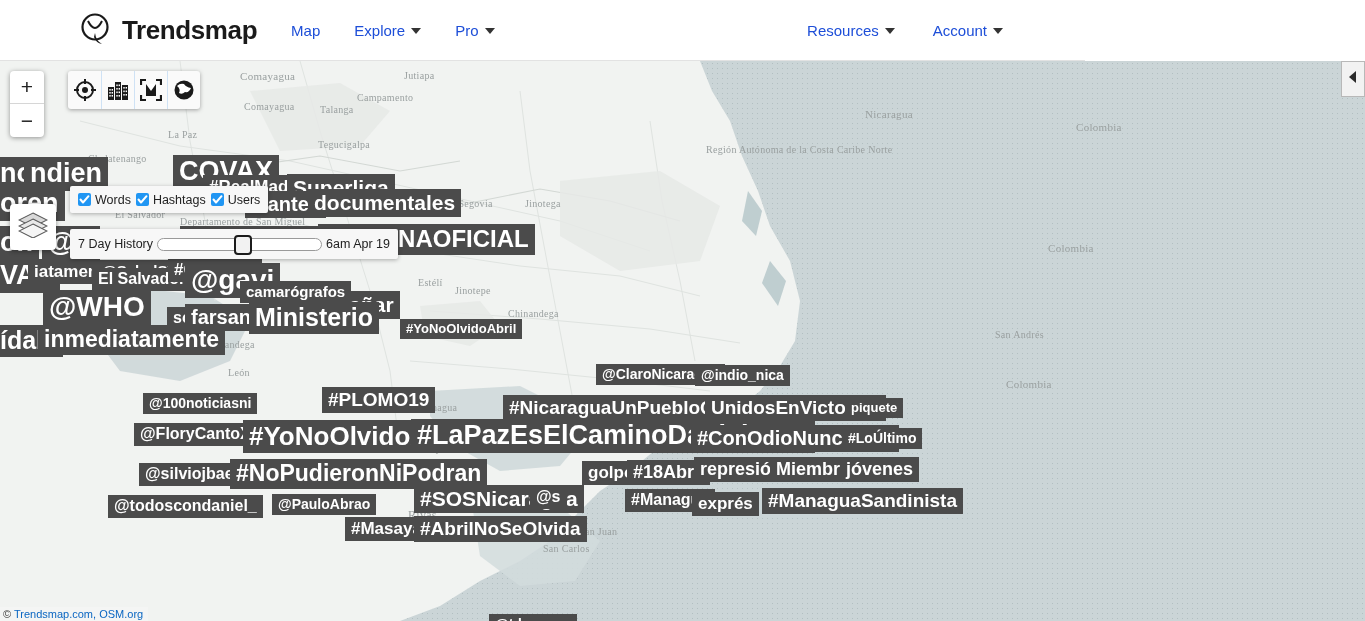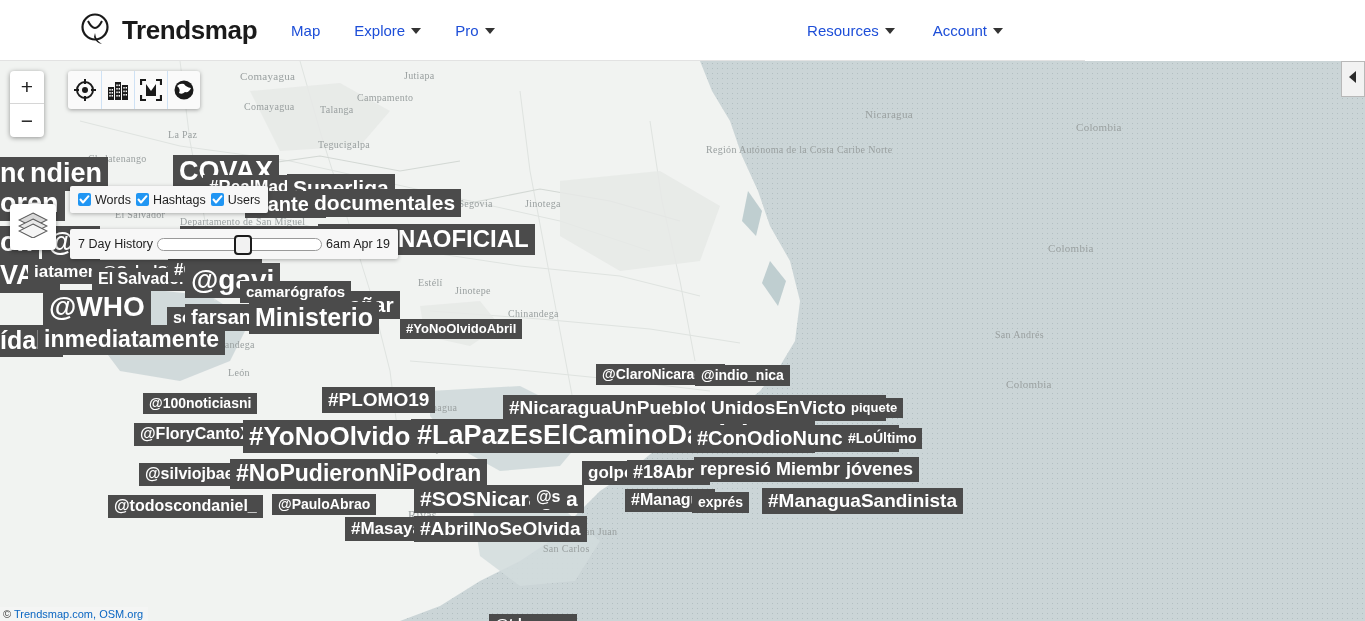--- a/index.html
+++ b/index.html
@@ -388,21 +388,21 @@
         <div class="wc" style="left: 582px; top: 400px; font-size: 17px; font-weight: 600;">golpe</div>
         <div class="wc" style="left: 627px; top: 399px; font-size: 18px; font-weight: 700;">#18Abril</div>
         <div class="wc" style="left: 694px; top: 396px; font-size: 18px; font-weight: 600;">represión</div>
         <div class="wc" style="left: 770px; top: 396px; font-size: 18px; font-weight: 600;">Miembros</div>
         <div class="wc" style="left: 840px; top: 396px; font-size: 18px; font-weight: 600;">jóvenes</div>
         <div class="wc" style="left: 108px; top: 434px; font-size: 16px; font-weight: 600;">@todoscondaniel_</div>
         <div class="wc" style="left: 228px; top: 433px; font-size: 14px; font-weight: 600; margin-left: 44px;">@PauloAbrao</div>
         <div class="wc" style="left: 414px; top: 424px; font-size: 21px; font-weight: 700;">#SOSNicaragua</div>
         <div class="wc" style="left: 530px; top: 425px; font-size: 16px; font-weight: 600;">@s</div>
         <div class="wc" style="left: 625px; top: 428px; font-size: 16px; font-weight: 700;">#Managua</div>
-        <div class="wc" style="left: 692px; top: 431px; font-size: 14px; font-weight: 600;">exprés</div>
+        <div class="wc" style="left: 692px; top: 431px; font-size: 17px; font-weight: 600;">exprés</div>
         <div class="wc" style="left: 762px; top: 427px; font-size: 19px; font-weight: 700;">#ManaguaSandinista</div>
         <div class="wc" style="left: 345px; top: 456px; font-size: 17px; font-weight: 700;">#Masaya</div>
         <div class="wc" style="left: 414px; top: 455px; font-size: 19px; font-weight: 700;">#AbrilNoSeOlvida</div>
         <div class="wc" style="left: 489px; top: 553px; font-size: 14px; font-weight: 600;">@tdmas_cr</div>
       </div>
 
     <div id="zoom-ctrl">
       <div class="zoom-btn zin">+</div>
       <div class="zoom-btn">−</div>
     </div>

